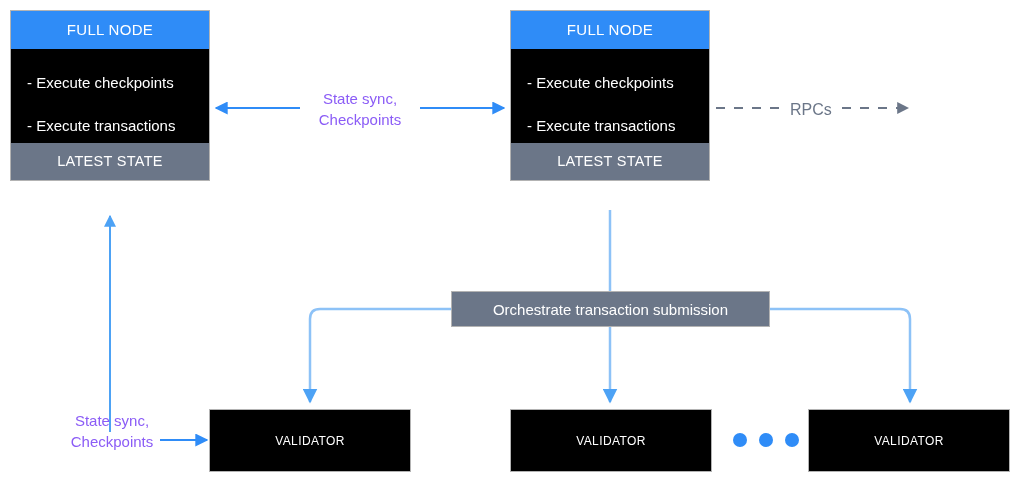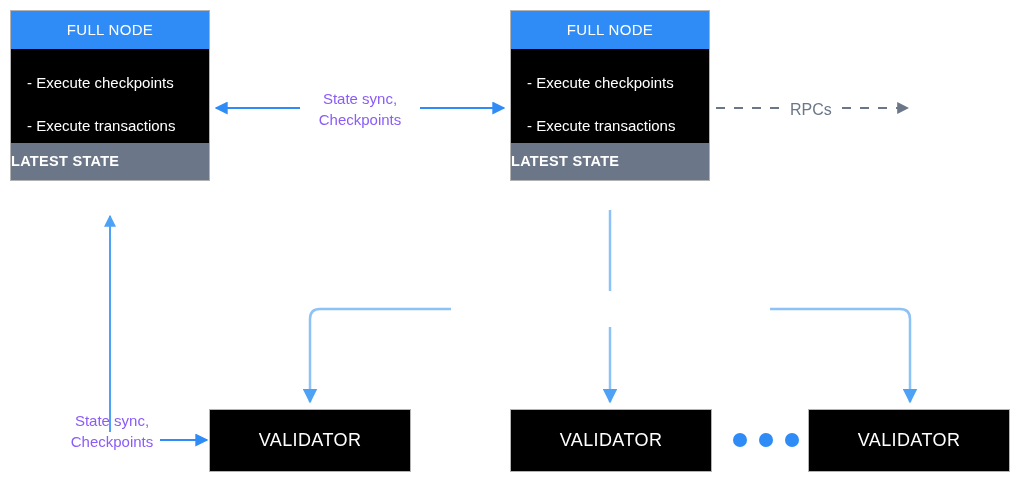--- a/index.html
+++ b/index.html
@@ -52,24 +52,24 @@
     color: #ffffff;
     font-size: 15px;
     padding-left: 16px;
     line-height: 21px;
   }
   .node-line.first { margin-top: 9px; }
   .node-line.second { margin-top: 22px; }
   .node-footer {
     height: 37px;
     line-height: 37px;
+    text-align: center;
     color: #ffffff;
     font-size: 14.5px;
     letter-spacing: 0.3px;
-    font-weight: bold;
   }
 
   
   .orchestrate-bar {
     position: absolute;
     box-sizing: border-box;
     border: 1px solid #b3b3b3;
     color: #ffffff;
     font-size: 15px;
     display: flex;
@@ -77,21 +77,21 @@
     justify-content: center;
   }
 
   
   .validator-box {
     position: absolute;
     box-sizing: border-box;
     border: 1px solid #b3b3b3;
     background: #000000;
     color: #ffffff;
-    font-size: 18px;
+    font-size: 12px;
     letter-spacing: 0.4px;
     display: flex;
     align-items: center;
     justify-content: center;
   }
 
   
   .edge-label {
     position: absolute;
     font-size: 15px;
@@ -183,20 +183,23 @@
     <div>Checkpoints</div>
   </div>
 
   <div class="edge-label gray" style="left:788px; top:99px;">RPCs</div>
 
   <div class="edge-label blue" style="left:56px; top:410px; width:112px;">
     <div>State sync,</div>
     <div>Checkpoints</div>
   </div>
 
+  <div class="orchestrate-bar" style="left:451px; top:291px; width:319px; height:36px; background:#6b7688;">
+    <span>Orchestrate transaction submission</span>
+  </div>
 
   <div class="validator-box" style="left:209px; top:409px; width:202px; height:63px;">
     <span>VALIDATOR</span>
   </div>
 
   <div class="validator-box" style="left:510px; top:409px; width:202px; height:63px;">
     <span>VALIDATOR</span>
   </div>
 
   <div class="validator-box" style="left:808px; top:409px; width:202px; height:63px;">

